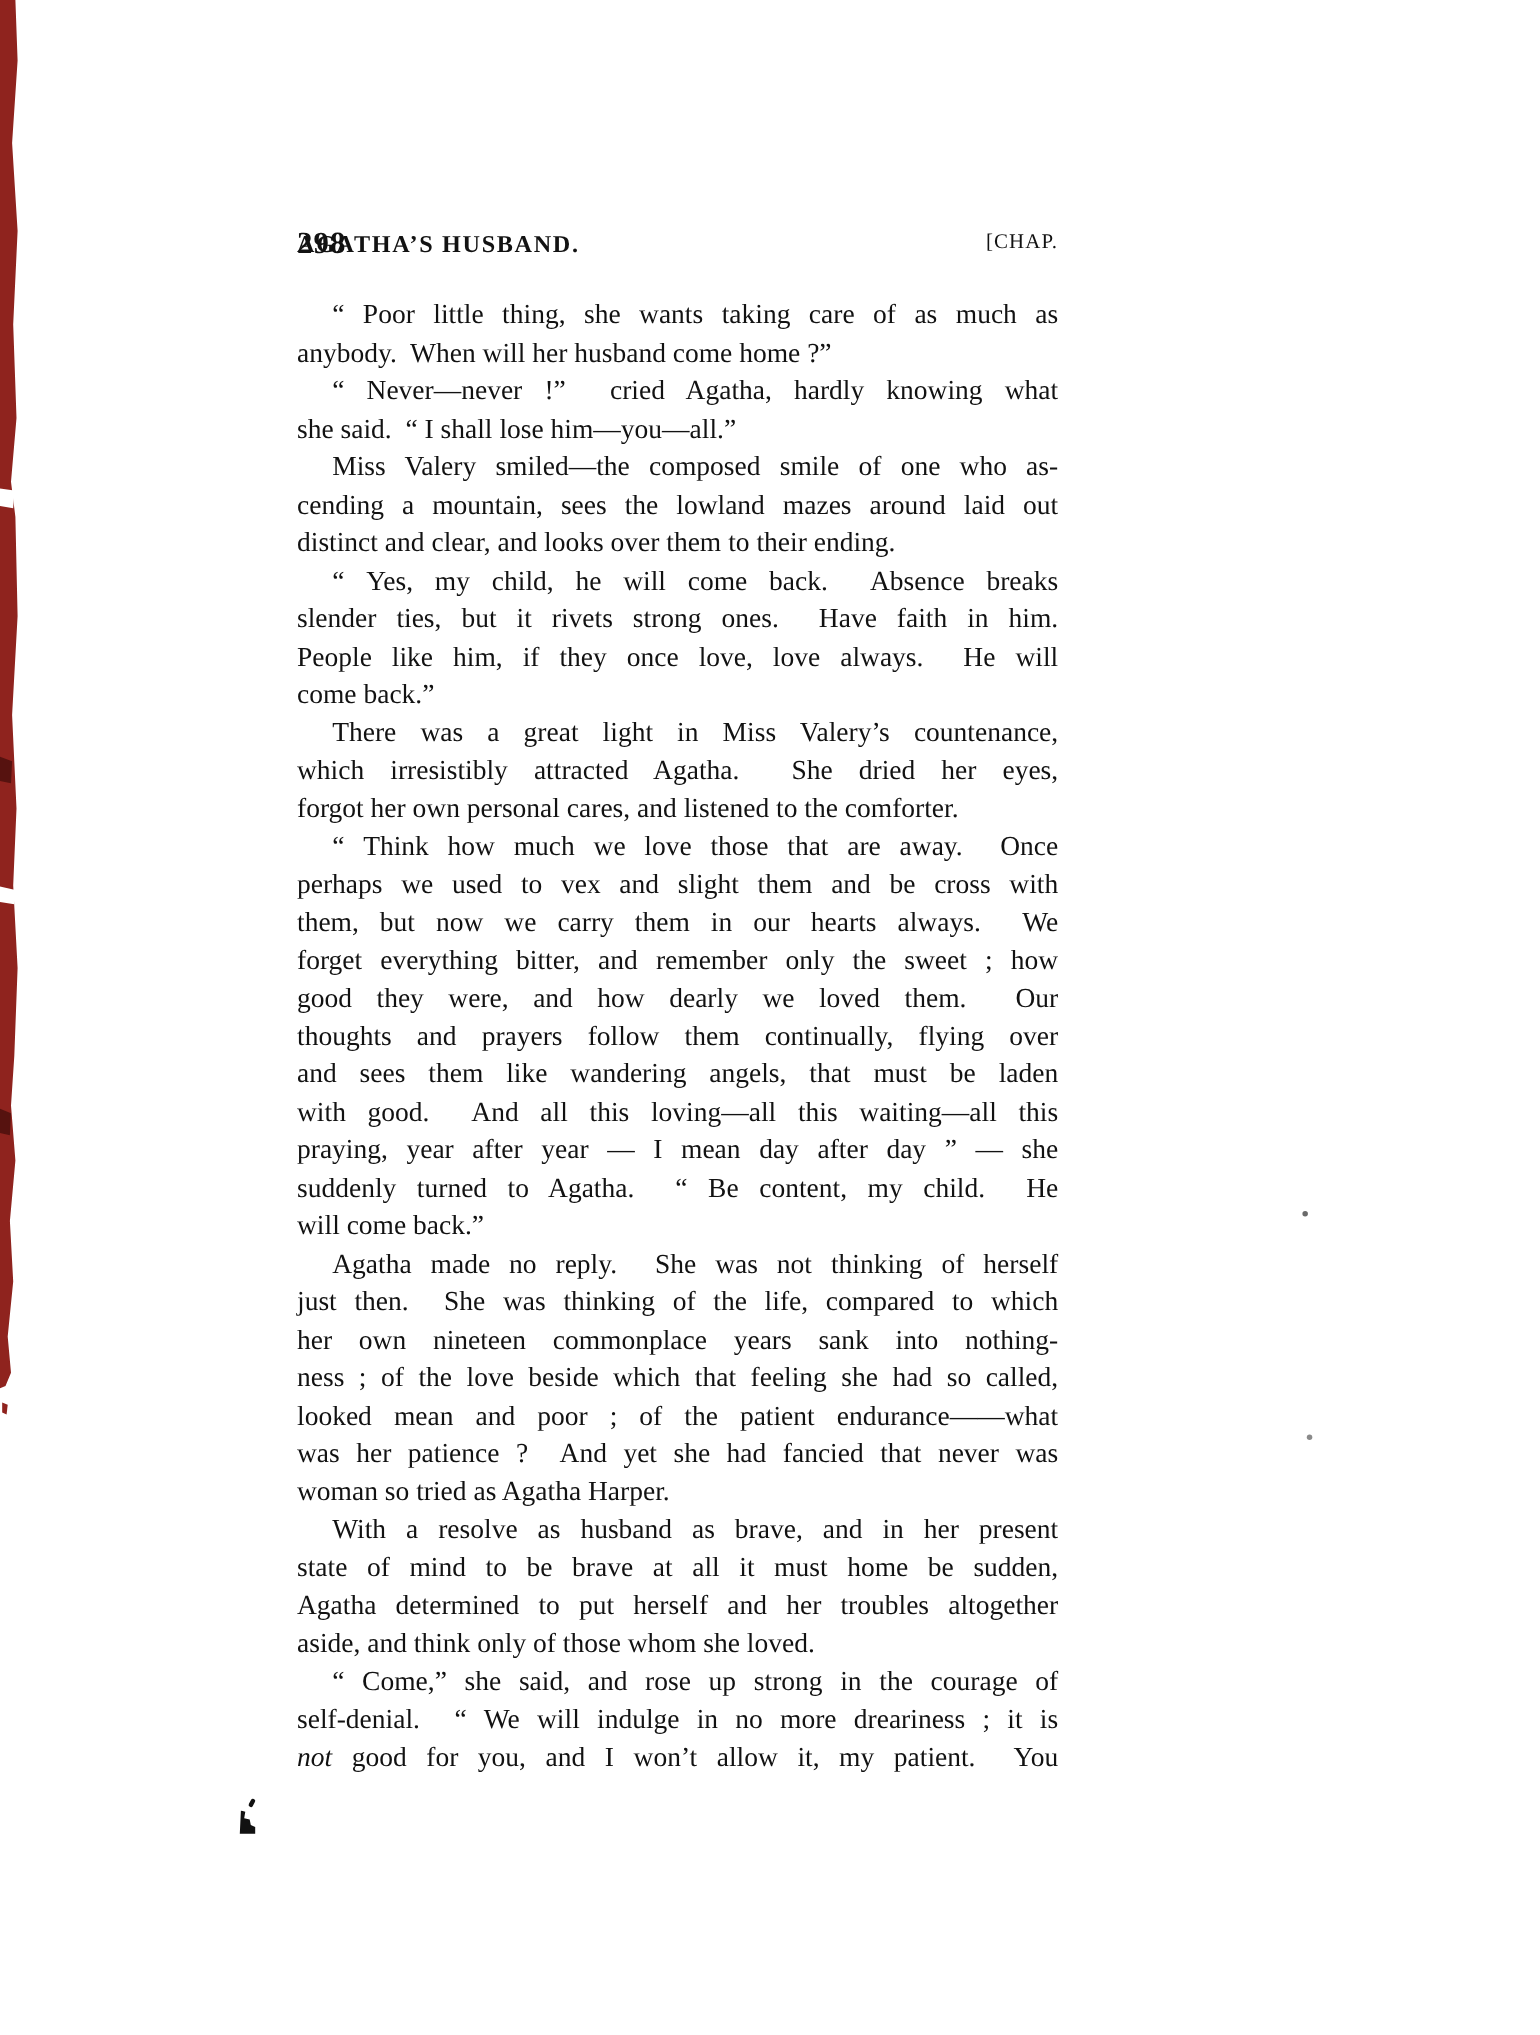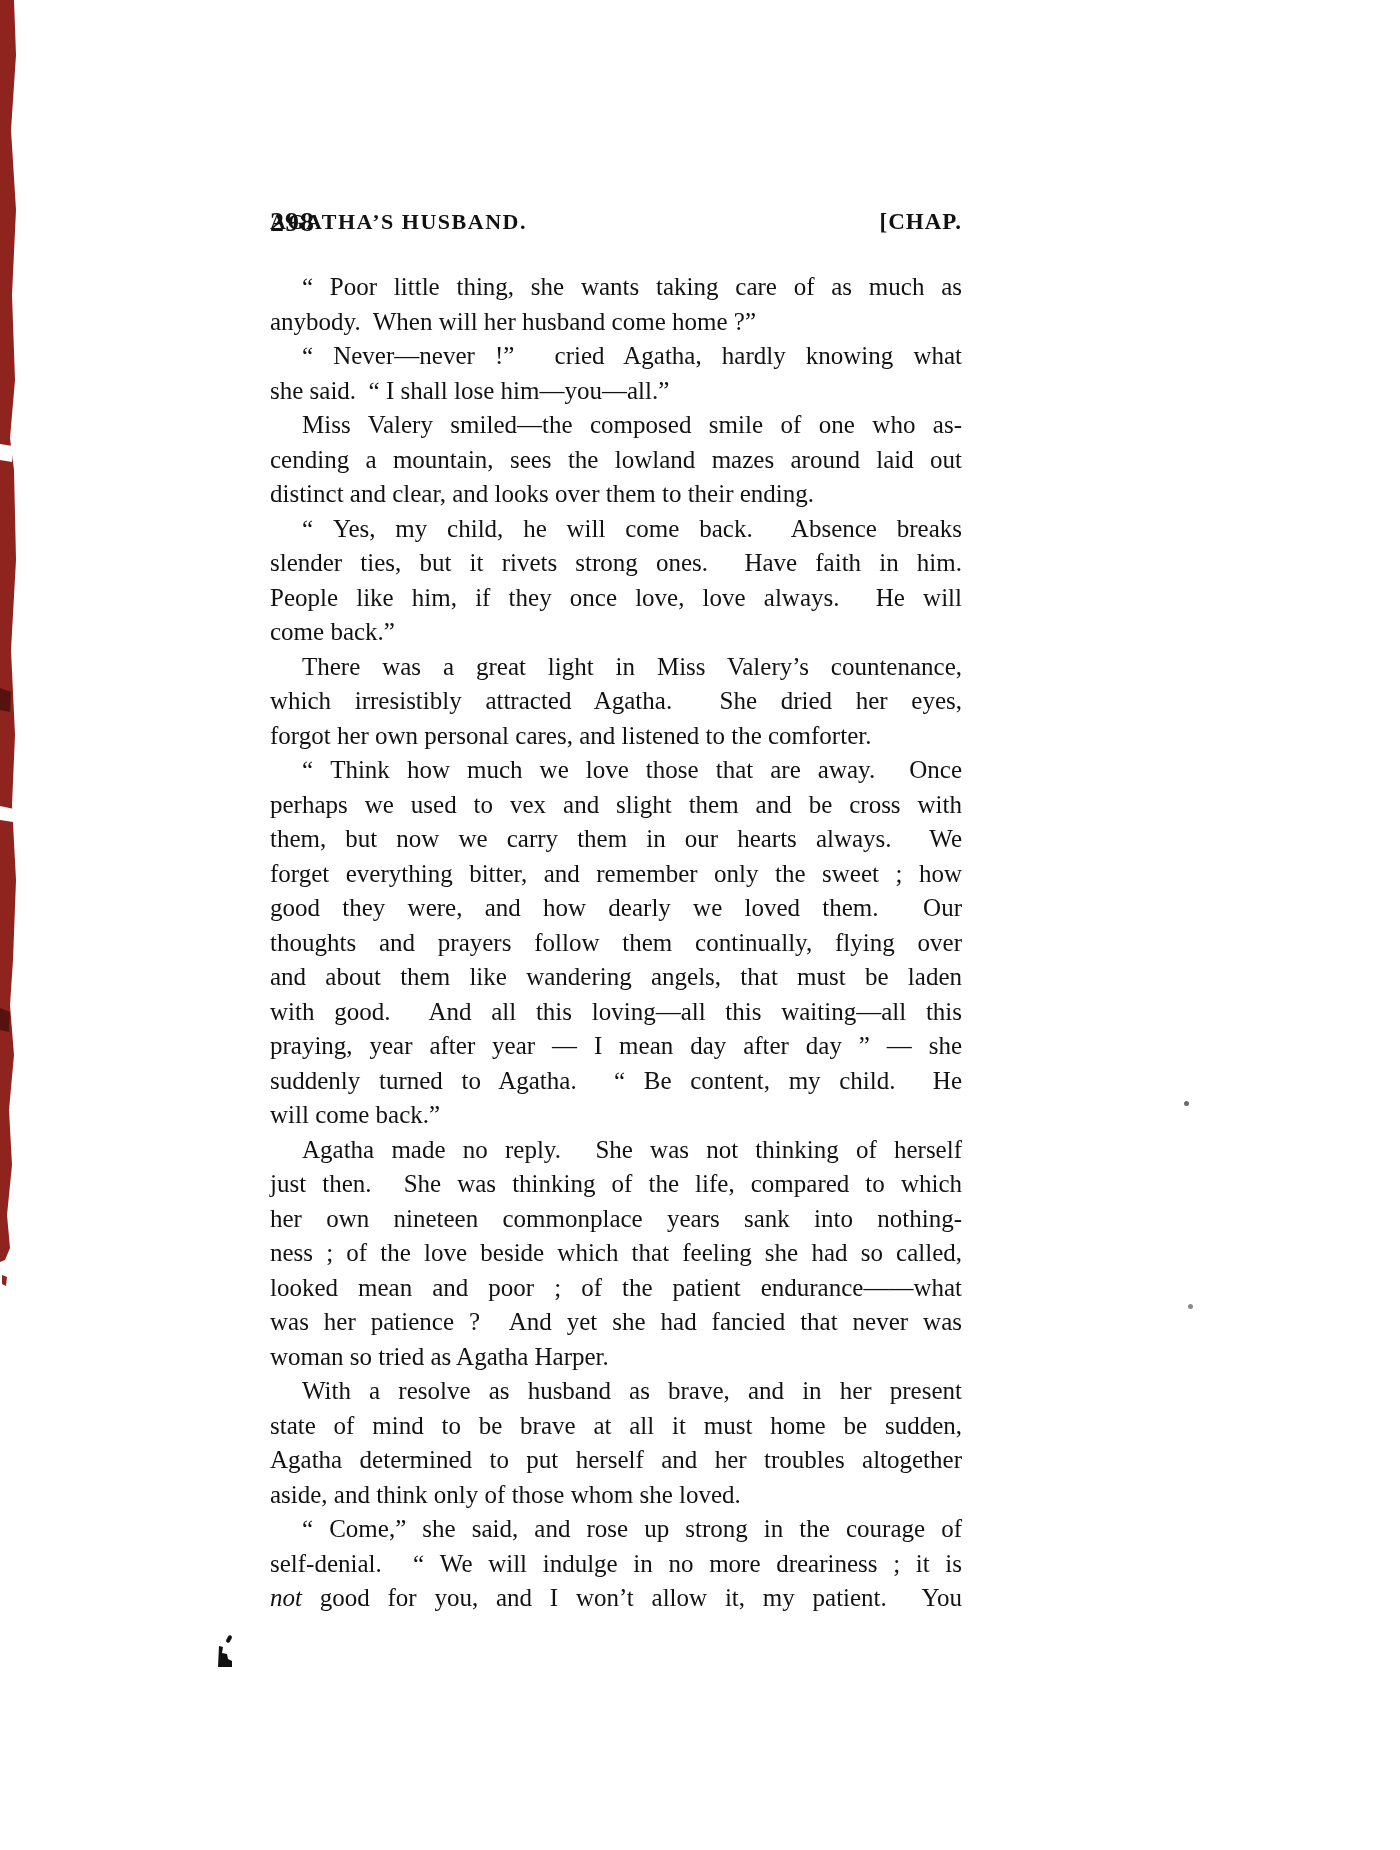--- a/index.html
+++ b/index.html
@@ -48,22 +48,22 @@
     right: 0;
     top: 3px;
     font-size: 22px;
     font-weight: 700;
     letter-spacing: 1.5px;
   }
   .header .chap {
     position: absolute;
     right: 0;
     top: 3px;
-    font-size: 23px;
-    font-weight: 700;
+    font-size: 19px;
+    font-weight: 400;
     letter-spacing: 1px;
   }
   
   .textblock {
     position: absolute;
     left: 270px;
     top: 270px;
     width: 692px;
     font-size: 25px;
     line-height: 34.5px;
@@ -145,21 +145,21 @@
       <div class="line endline">come back.”</div>
       <div class="line indent">There was a great light in Miss Valery’s countenance,</div>
       <div class="line">which irresistibly attracted Agatha.&nbsp; She dried her eyes,</div>
       <div class="line endline">forgot her own personal cares, and listened to the comforter.</div>
       <div class="line indent">“&nbsp;Think how much we love those that are away.&nbsp; Once</div>
       <div class="line">perhaps we used to vex and slight them and be cross with</div>
       <div class="line">them, but now we carry them in our hearts always.&nbsp; We</div>
       <div class="line">forget everything bitter, and remember only the sweet&nbsp;; how</div>
       <div class="line">good they were, and how dearly we loved them.&nbsp; Our</div>
       <div class="line">thoughts and prayers follow them continually, flying over</div>
-      <div class="line">and about them like wandering angels, that must be laden</div>
+      <div class="line">and sees them like wandering angels, that must be laden</div>
       <div class="line">with good.&nbsp; And all this loving—all this waiting—all this</div>
       <div class="line">praying, year after year&nbsp;—&nbsp;I mean day after day&nbsp;”&nbsp;—&nbsp;she</div>
       <div class="line">suddenly turned to Agatha.&nbsp; “&nbsp;Be content, my child.&nbsp; He</div>
       <div class="line endline">will come back.”</div>
       <div class="line indent">Agatha made no reply.&nbsp; She was not thinking of herself</div>
       <div class="line">just then.&nbsp; She was thinking of the life, compared to which</div>
       <div class="line">her own nineteen commonplace years sank into nothing-</div>
       <div class="line">ness&nbsp;; of the love beside which that feeling she had so called,</div>
       <div class="line">looked mean and poor&nbsp;; of the patient endurance——what</div>
       <div class="line">was her patience&nbsp;?&nbsp; And yet she had fancied that never was</div>

